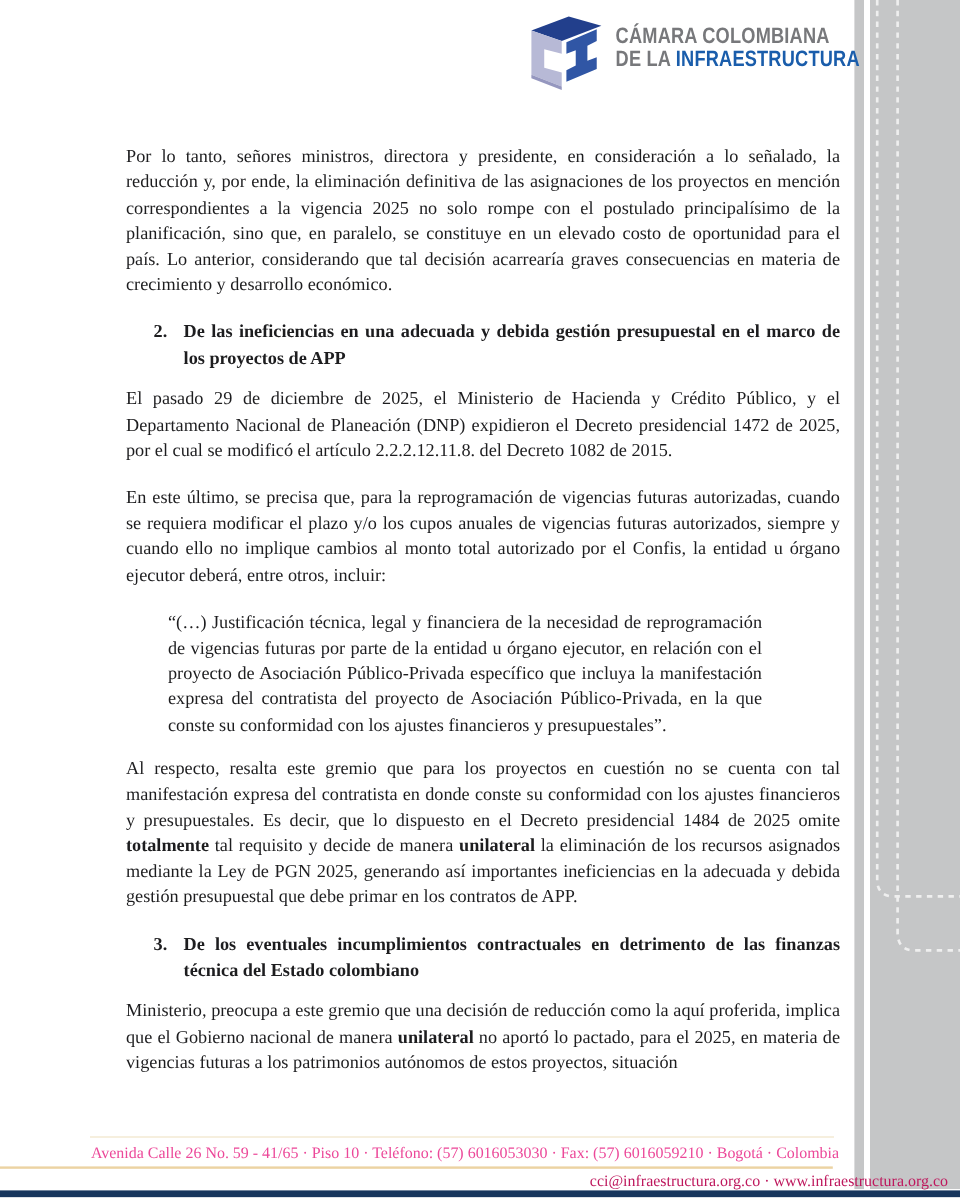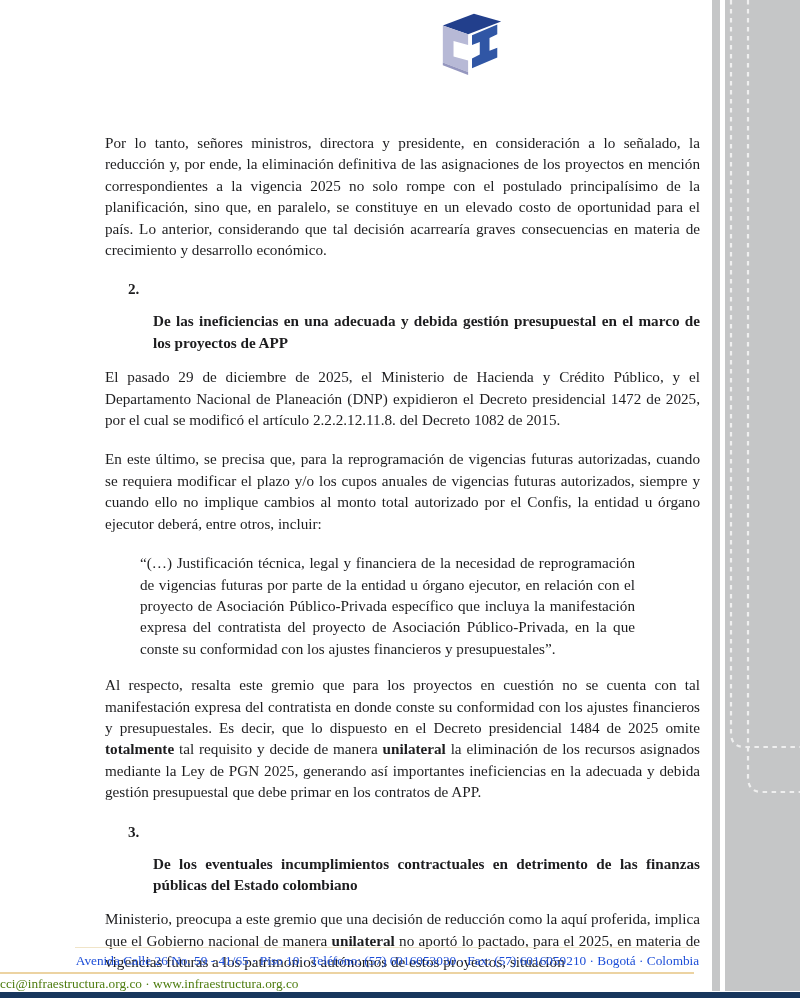--- a/index.html
+++ b/index.html
@@ -42,68 +42,68 @@
     transform: scaleX(0.82);
     transform-origin: 0 0;
     letter-spacing: 0.2px;
     color: #77787b;
   }
   .logo-accent { color: #1a5dab; }
 
   
   .content {
     position: absolute;
-    left: 105px; top: 132px;
+    left: 105px; top: 120px;
     width: 595px;
     font-size: 15.2px;
     line-height: 21.4px;
     text-align: justify;
   }
   .content p { margin: 0 0 18px 0; }
   .doc-heading {
     display: flex;
     padding-left: 23px;
     font-weight: bold;
     margin-bottom: 13px;
   }
   .doc-heading .hnum { width: 25px; flex-shrink: 0; }
-  .doc-heading .htext { flex: 1; text-align: justify; margin-top: 32px; }
+  .doc-heading .htext { flex: 1; text-align: justify; }
   .quote {
     margin: 0 65px 15px 35px !important;
     text-align: justify;
   }
 
   
   .footer-top-rule {
     position: absolute;
     left: 75px; top: 947px;
     width: 620px; height: 1px;
     background: #f0e4c8;
   }
   .footer-address {
     position: absolute;
     left: 0; top: 953px;
     width: 775px;
     text-align: center;
     font-size: 13.3px;
-    color: #1d4ed8;
+    color: #ec4899;
   }
   .footer-rule {
     position: absolute;
     left: 0; top: 972px;
     width: 694px; height: 2px;
     background: #ecd3a2;
   }
   .footer-contact {
     position: absolute;
     left: 0; top: 976px;
     width: 790px;
-    text-align: left;
+    text-align: right;
     font-size: 13.3px;
-    color: #4d7c0f;
+    color: #be185d;
   }
   .footer-bar {
     position: absolute;
     left: 0; top: 992px;
     width: 800px; height: 6px;
     background: #17365d;
   }
 </style>
 </head>
 <body>
@@ -119,41 +119,45 @@
     </svg>
   </div>
 
   <div class="logo">
     <svg class="logo-cube" viewBox="0 0 72 72">
       <polygon points="6,20 38,8 66,16 32,29" fill="#223f8c"></polygon>
       <path d="M6,20 L32,29 L32,40 L17,36 L17,52 L32,56 L32,68 L6,58 Z" fill="#b7b9d6"></path>
       <path d="M6,58 L32,68 L32,71 L6,61 Z" fill="#9597bf"></path>
       <path d="M36,30 L62,19 L62,29 L54,33 L54,46 L62,43 L62,53 L36,64 L36,54 L44,50 L44,37 L36,40 Z" fill="#3056a5"></path>
     </svg>
+    <div class="logo-text">
+      <div class="logo-line">CÁMARA COLOMBIANA</div>
+      <div class="logo-line"><span>DE LA </span><span class="logo-accent">INFRAESTRUCTURA</span></div>
+    </div>
   </div>
 
   <div class="content">
     <p>Por lo tanto, señores ministros, directora y presidente, en consideración a lo señalado, la reducción y, por ende, la eliminación definitiva de las asignaciones de los proyectos en mención correspondientes a la vigencia 2025 no solo rompe con el postulado principalísimo de la planificación, sino que, en paralelo, se constituye en un elevado costo de oportunidad para el país. Lo anterior, considerando que tal decisión acarrearía graves consecuencias en materia de crecimiento y desarrollo económico.</p>
 
     <div class="doc-heading">
       <span class="hnum">2.</span>
       <span class="htext">De las ineficiencias en una adecuada y debida gestión presupuestal en el marco de los proyectos de APP</span>
     </div>
 
     <p>El pasado 29 de diciembre de 2025, el Ministerio de Hacienda y Crédito Público, y el Departamento Nacional de Planeación (DNP) expidieron el Decreto presidencial 1472 de 2025, por el cual se modificó el artículo 2.2.2.12.11.8. del Decreto 1082 de 2015.</p>
 
     <p>En este último, se precisa que, para la reprogramación de vigencias futuras autorizadas, cuando se requiera modificar el plazo y/o los cupos anuales de vigencias futuras autorizados, siempre y cuando ello no implique cambios al monto total autorizado por el Confis, la entidad u órgano ejecutor deberá, entre otros, incluir:</p>
 
     <p class="quote">“(…) Justificación técnica, legal y financiera de la necesidad de reprogramación de vigencias futuras por parte de la entidad u órgano ejecutor, en relación con el proyecto de Asociación Público-Privada específico que incluya la manifestación expresa del contratista del proyecto de Asociación Público-Privada, en la que conste su conformidad con los ajustes financieros y presupuestales”.</p>
 
     <p><span>Al respecto, resalta este gremio que para los proyectos en cuestión no se cuenta con tal manifestación expresa del contratista en donde conste su conformidad con los ajustes financieros y presupuestales. Es decir, que lo dispuesto en el Decreto presidencial 1484 de 2025 omite </span><b>totalmente</b><span> tal requisito y decide de manera </span><b>unilateral</b><span> la eliminación de los recursos asignados mediante la Ley de PGN 2025, generando así importantes ineficiencias en la adecuada y debida gestión presupuestal que debe primar en los contratos de APP.</span></p>
 
     <div class="doc-heading">
       <span class="hnum">3.</span>
-      <span class="htext">De los eventuales incumplimientos contractuales en detrimento de las finanzas públicas del Estado colombiano</span>
+      <span class="htext">De los eventuales incumplimientos contractuales en detrimento de las finanzas técnica del Estado colombiano</span>
     </div>
 
     <p><span>Ministerio, preocupa a este gremio que una decisión de reducción como la aquí proferida, implica que el Gobierno nacional de manera </span><b>unilateral</b><span> no aportó lo pactado, para el 2025, en materia de vigencias futuras a los patrimonios autónomos de estos proyectos, situación</span></p>
   </div>
 
   <div class="footer-top-rule"></div>
   <div class="footer-address">Avenida Calle 26 No. 59 - 41/65 · Piso 10 · Teléfono: (57) 6016053030 · Fax: (57) 6016059210 · Bogotá · Colombia</div>
   <div class="footer-rule"></div>
   <div class="footer-contact">cci@infraestructura.org.co · www.infraestructura.org.co</div>
   <div class="footer-bar"></div>

